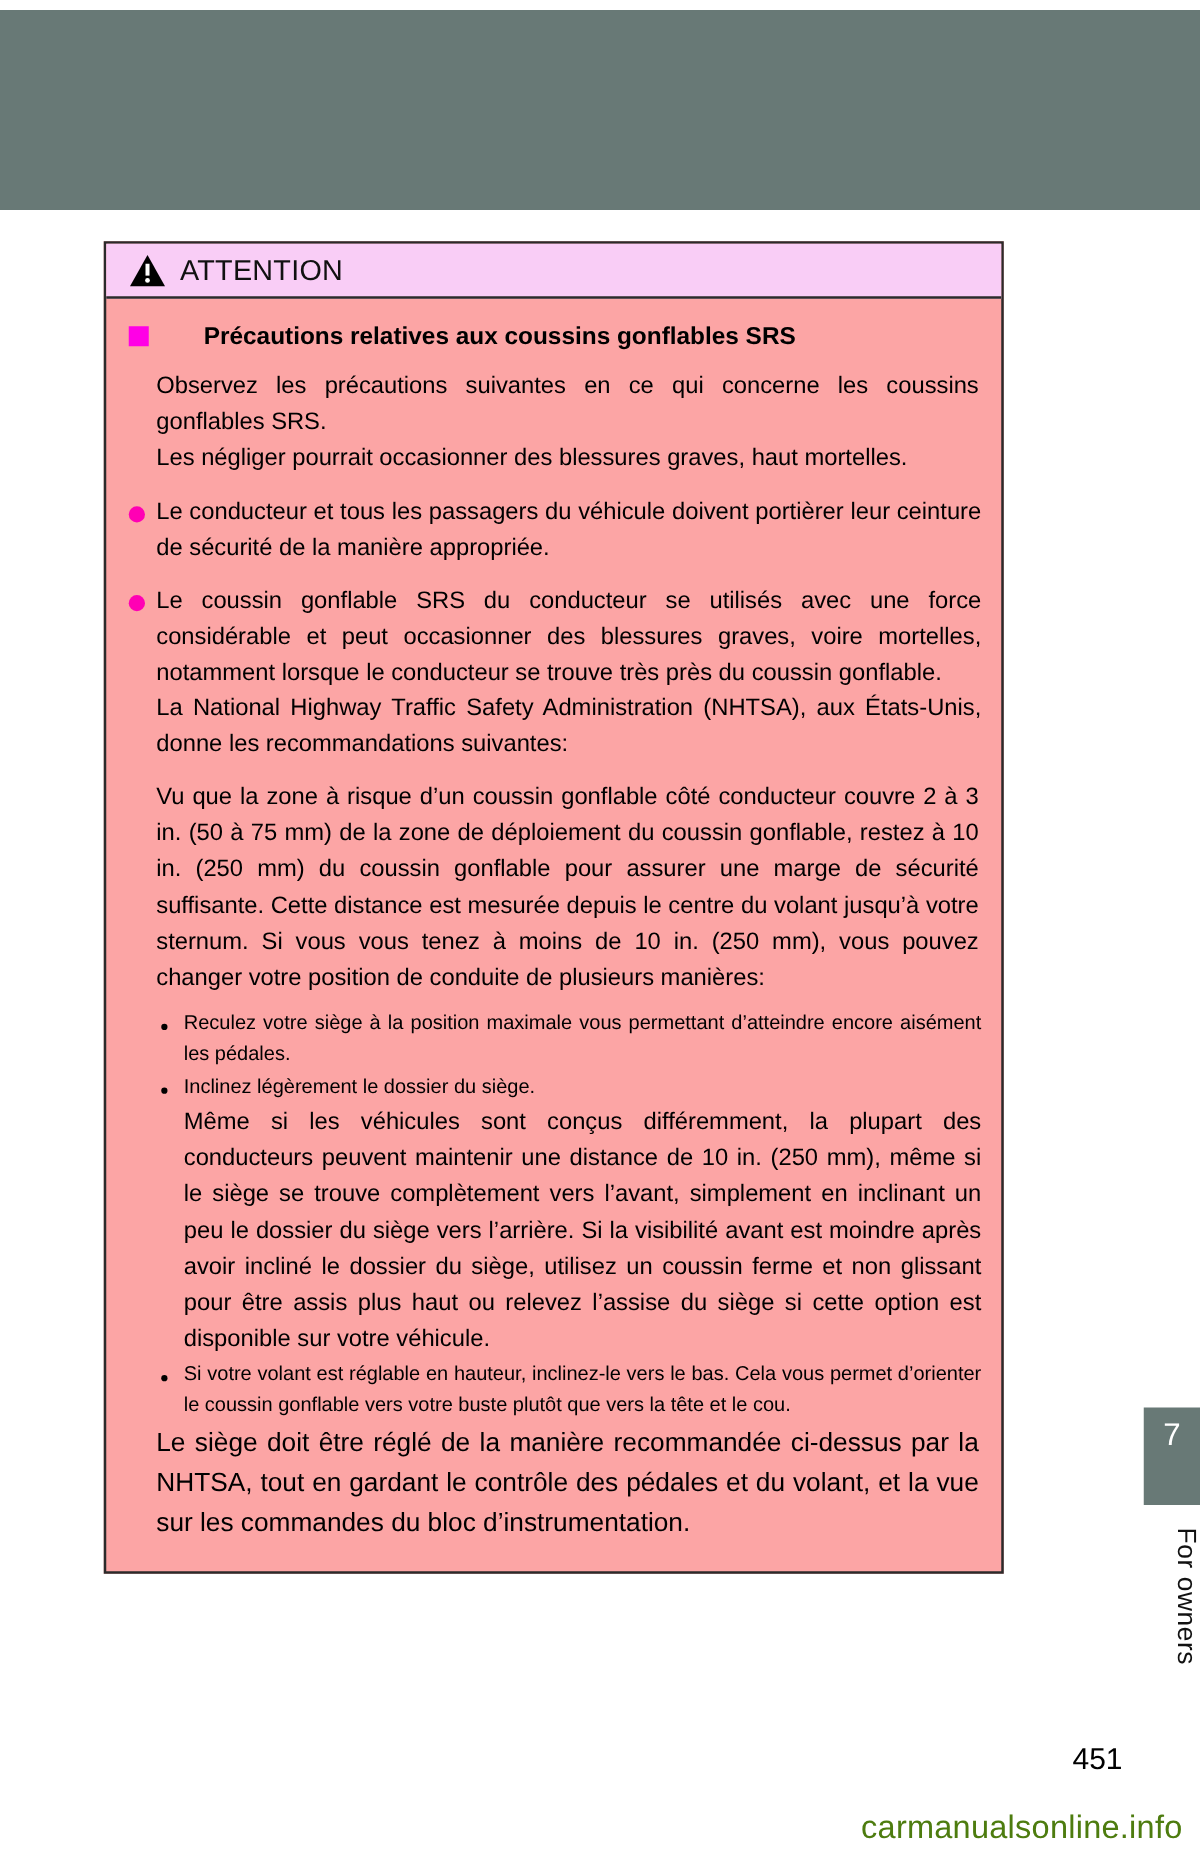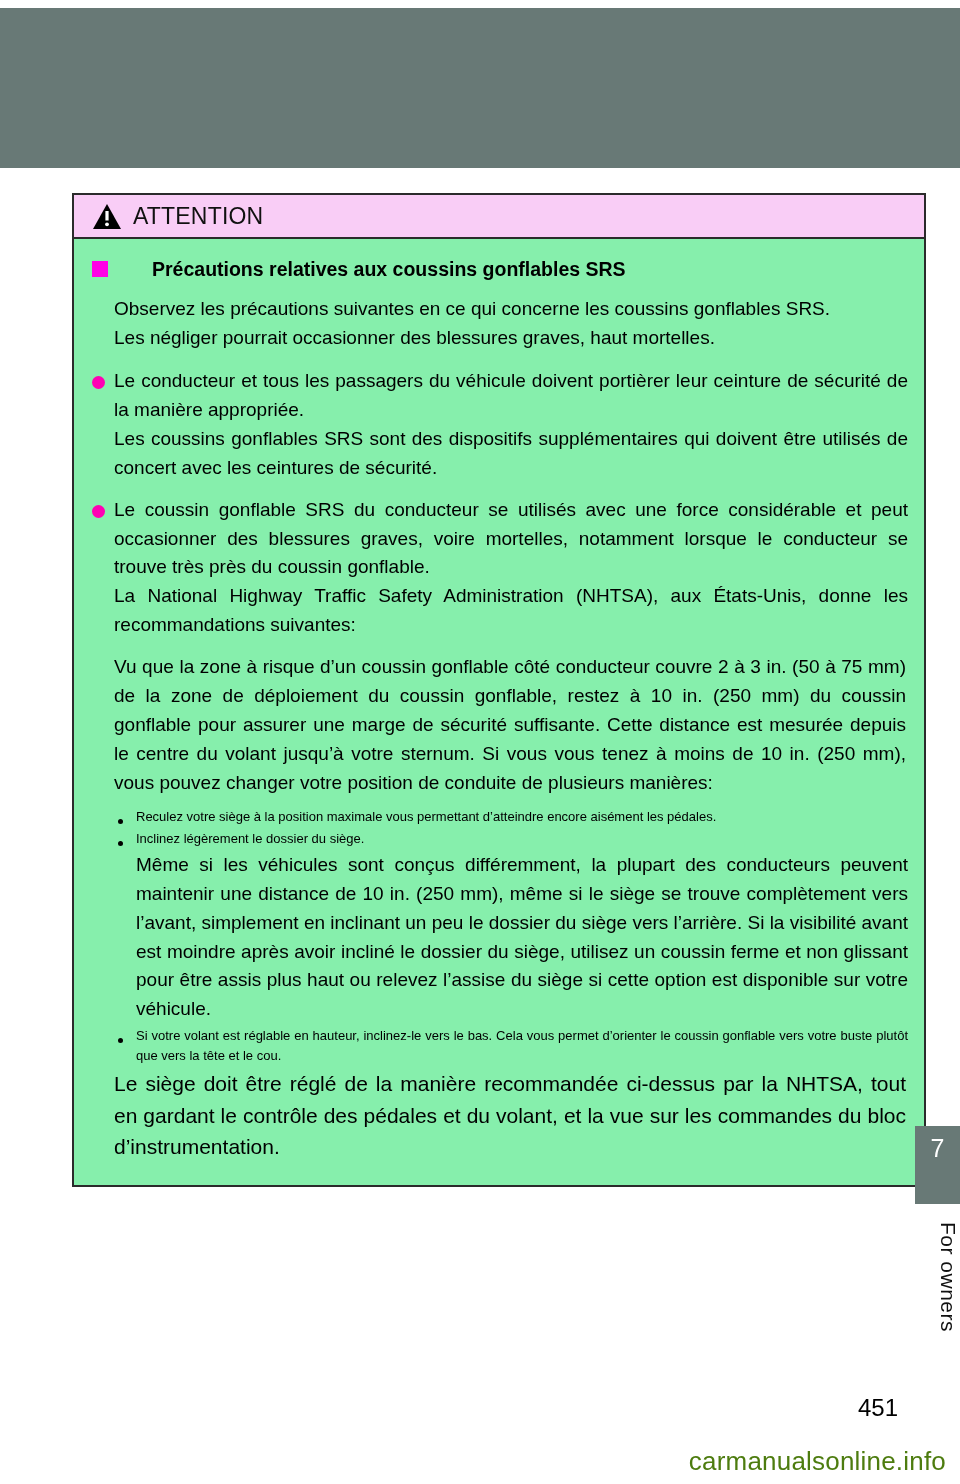--- a/index.html
+++ b/index.html
@@ -22,26 +22,26 @@
     left: 0;
     top: 8px;
     width: 960px;
     height: 160px;
     background: #687976;
   }
 
   
   .warning-box {
     position: absolute;
-    left: 72px;
+    left: 83px;
     top: 193px;
-    width: 854px;
+    width: 720px;
     border: 2px solid #2b2b2b;
     box-sizing: border-box;
-    background: #86efac;
+    background: #fca5a5;
   }
 
   .warning-header {
     background: #f9cdf6;
     border-bottom: 2px solid #2b2b2b;
     height: 44px;
     display: flex;
     align-items: center;
     padding-left: 18px;
     box-sizing: border-box;
@@ -130,21 +130,21 @@
   .sub-marker {
     position: absolute;
     left: 26px;
     top: 12px;
     width: 5px;
     height: 5px;
     border-radius: 50%;
     background: #000000;
   }
   .sub-text {
-    font-size: 13px;
+    font-size: 16px;
     line-height: 1.52;
     text-align: justify;
     text-align-last: left;
   }
   .sub-cont {
     font-size: 19px;
     line-height: 1.52;
     text-align: justify;
     padding-left: 44px;
     margin-bottom: 2px;
@@ -231,21 +231,20 @@
     </div>
 
     <div class="para-group">
       <p class="para last-line-left">Observez les précautions suivantes en ce qui concerne les coussins gonflables SRS.</p>
       <p class="para last-line-left">Les négliger pourrait occasionner des blessures graves, haut mortelles.</p>
     </div>
 
     <div class="dot-item">
       <span class="dot-marker"></span>
       <div class="dot-text flat">Le conducteur et tous les passagers du véhicule doivent portièrer leur ceinture de sécurité de la manière appropriée.</div>
-      <div class="dot-text flat">Les coussins gonflables SRS sont des dispositifs supplémentaires qui doivent être utilisés de concert avec les ceintures de sécurité.</div>
     </div>
 
     <div class="dot-item">
       <span class="dot-marker"></span>
       <div class="dot-text flat">Le coussin gonflable SRS du conducteur se utilisés avec une force considérable et peut occasionner des blessures graves, voire mortelles, notamment lorsque le conducteur se trouve très près du coussin gonflable.</div>
       <div class="dot-text flat">La National Highway Traffic Safety Administration (NHTSA), aux États-Unis, donne les recommandations suivantes:</div>
     </div>
 
     <p class="para last-line-left">Vu que la zone à risque d’un coussin gonflable côté conducteur couvre 2 à 3 in. (50 à 75 mm) de la zone de déploiement du coussin gonflable, restez à 10 in. (250 mm) du coussin gonflable pour assurer une marge de sécurité suffisante. Cette distance est mesurée depuis le centre du volant jusqu’à votre sternum. Si vous vous tenez à moins de 10 in. (250 mm), vous pouvez changer votre position de conduite de plusieurs manières:</p>
 

